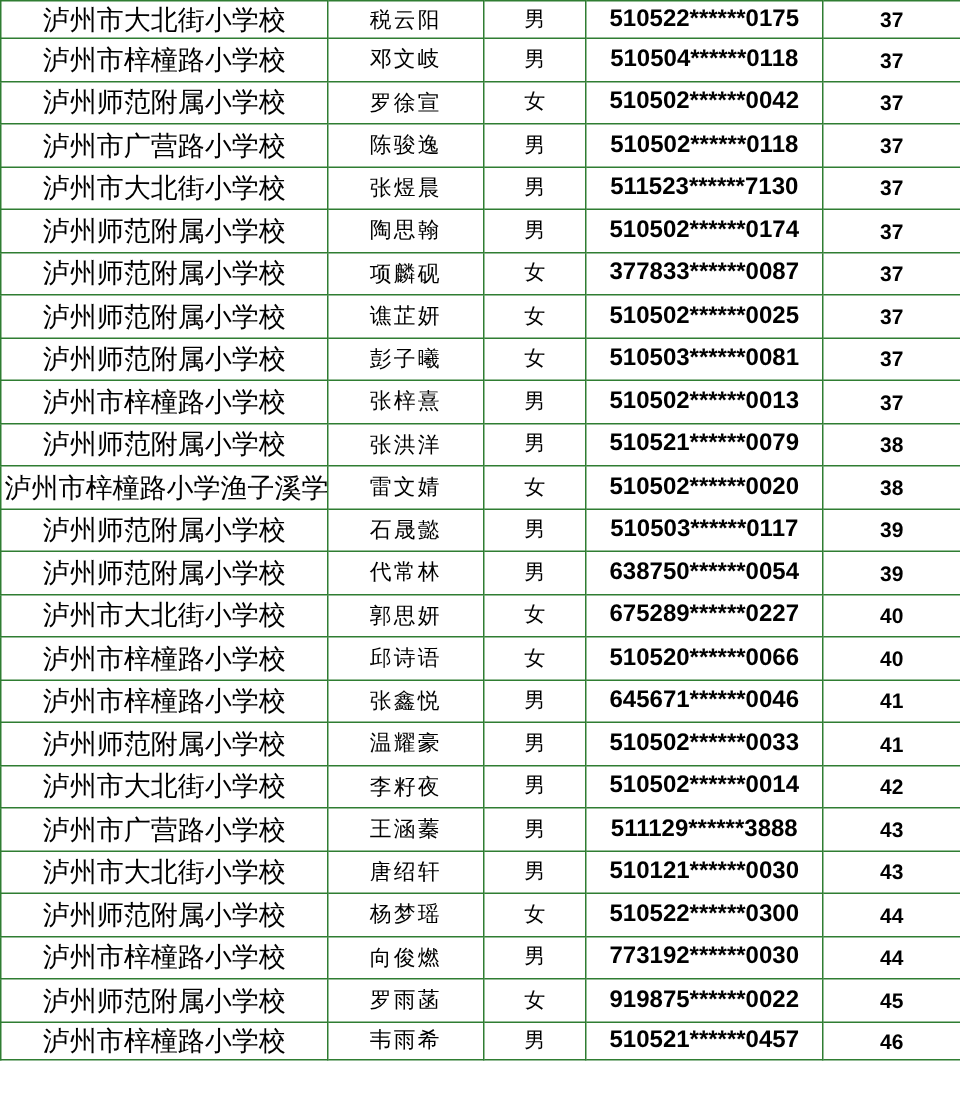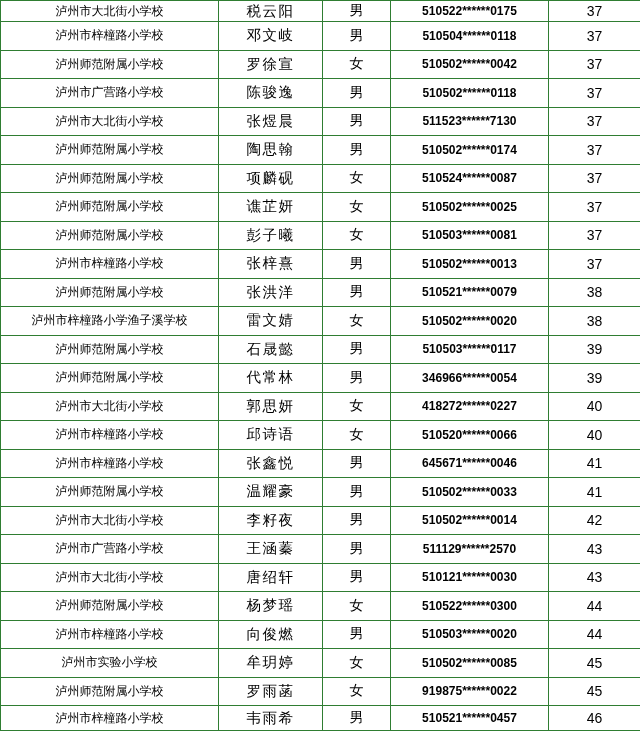--- a/index.html
+++ b/index.html
@@ -29,40 +29,40 @@
     color: #000000;
     background: #ffffff;
   }
   col.c-school { width: 218px; }
   col.c-name   { width: 104px; }
   col.c-sex    { width: 68px;  }
   col.c-id     { width: 158px; }
   col.c-score  { width: 92px;  }
 
   td.school {
-    font-size: 12px;
+    font-size: 18px;
     letter-spacing: 0px;
   }
   td.name {
     font-size: 14.5px;
     letter-spacing: 1.5px;
     margin-left: 28px;
   }
   td.sex {
     font-size: 14px;
   }
   td.id {
-    font-size: 12px;
+    font-size: 16px;
     font-weight: bold;
     font-family: "Liberation Sans", sans-serif;
     letter-spacing: 0px;
   }
   td.score {
     font-size: 14px;
-    font-weight: normal;
+    font-weight: bold;
   }
   
   tr.first td {
     height: 20px;
   }
   
   tr.last td {
     height: 24px;
   }
 </style>
@@ -117,21 +117,21 @@
         <td class="school">泸州师范附属小学校</td>
         <td class="name">陶思翰</td>
         <td class="sex">男</td>
         <td class="id">510502******0174</td>
         <td class="score">37</td>
       </tr>
       <tr>
         <td class="school">泸州师范附属小学校</td>
         <td class="name">项麟砚</td>
         <td class="sex">女</td>
-        <td class="id">510524******0087</td>
+        <td class="id">377833******0087</td>
         <td class="score">37</td>
       </tr>
       <tr>
         <td class="school">泸州师范附属小学校</td>
         <td class="name">谯芷妍</td>
         <td class="sex">女</td>
         <td class="id">510502******0025</td>
         <td class="score">37</td>
       </tr>
       <tr>
@@ -166,28 +166,28 @@
         <td class="school">泸州师范附属小学校</td>
         <td class="name">石晟懿</td>
         <td class="sex">男</td>
         <td class="id">510503******0117</td>
         <td class="score">39</td>
       </tr>
       <tr>
         <td class="school">泸州师范附属小学校</td>
         <td class="name">代常林</td>
         <td class="sex">男</td>
-        <td class="id">346966******0054</td>
+        <td class="id">638750******0054</td>
         <td class="score">39</td>
       </tr>
       <tr>
         <td class="school">泸州市大北街小学校</td>
         <td class="name">郭思妍</td>
         <td class="sex">女</td>
-        <td class="id">418272******0227</td>
+        <td class="id">675289******0227</td>
         <td class="score">40</td>
       </tr>
       <tr>
         <td class="school">泸州市梓橦路小学校</td>
         <td class="name">邱诗语</td>
         <td class="sex">女</td>
         <td class="id">510520******0066</td>
         <td class="score">40</td>
       </tr>
       <tr>
@@ -208,50 +208,43 @@
         <td class="school">泸州市大北街小学校</td>
         <td class="name">李籽夜</td>
         <td class="sex">男</td>
         <td class="id">510502******0014</td>
         <td class="score">42</td>
       </tr>
       <tr>
         <td class="school">泸州市广营路小学校</td>
         <td class="name">王涵蓁</td>
         <td class="sex">男</td>
-        <td class="id">511129******2570</td>
+        <td class="id">511129******3888</td>
         <td class="score">43</td>
       </tr>
       <tr>
         <td class="school">泸州市大北街小学校</td>
         <td class="name">唐绍轩</td>
         <td class="sex">男</td>
         <td class="id">510121******0030</td>
         <td class="score">43</td>
       </tr>
       <tr>
         <td class="school">泸州师范附属小学校</td>
         <td class="name">杨梦瑶</td>
         <td class="sex">女</td>
         <td class="id">510522******0300</td>
         <td class="score">44</td>
       </tr>
       <tr>
         <td class="school">泸州市梓橦路小学校</td>
         <td class="name">向俊燃</td>
         <td class="sex">男</td>
-        <td class="id">510503******0020</td>
+        <td class="id">773192******0030</td>
         <td class="score">44</td>
-      </tr>
-      <tr>
-        <td class="school">泸州市实验小学校</td>
-        <td class="name">牟玥婷</td>
-        <td class="sex">女</td>
-        <td class="id">510502******0085</td>
-        <td class="score">45</td>
       </tr>
       <tr>
         <td class="school">泸州师范附属小学校</td>
         <td class="name">罗雨菡</td>
         <td class="sex">女</td>
         <td class="id">919875******0022</td>
         <td class="score">45</td>
       </tr>
       <tr class="last">
         <td class="school">泸州市梓橦路小学校</td>

